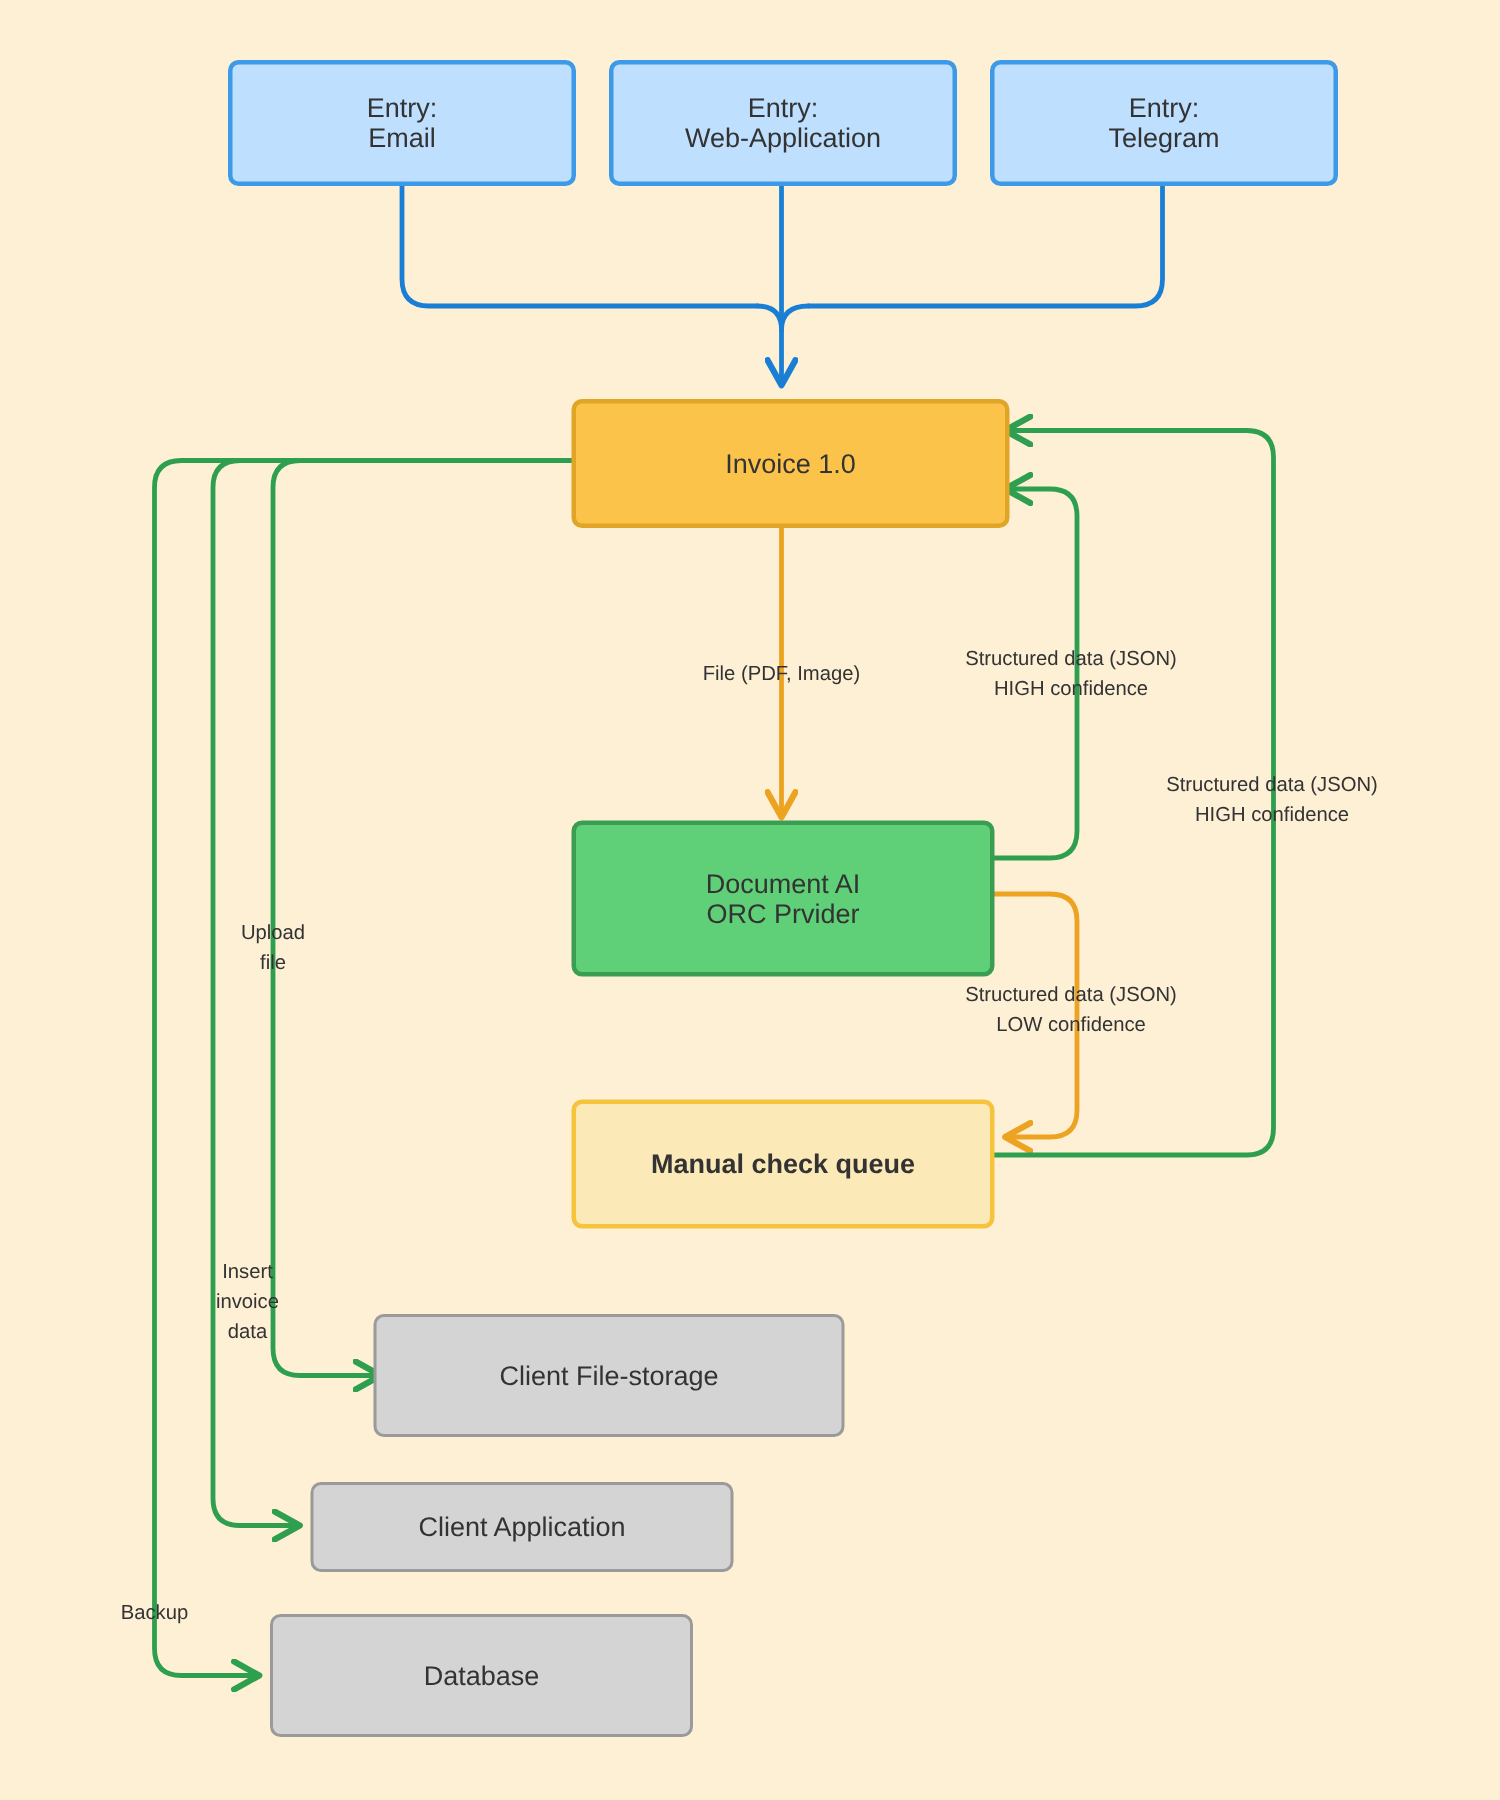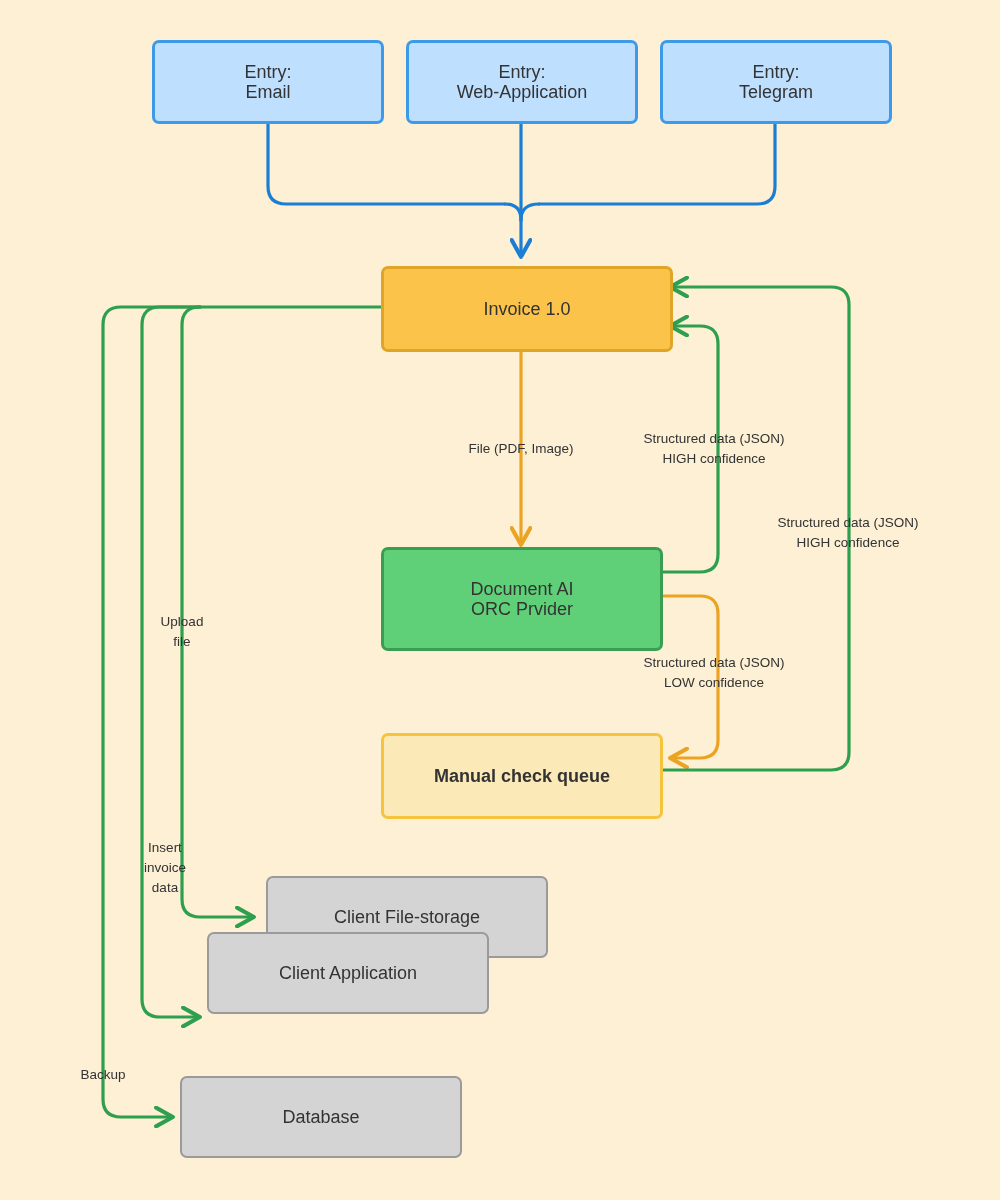--- a/index.html
+++ b/index.html
@@ -143,25 +143,25 @@
 
   <div class="node n-docai" style="left:381px; top:547px; width:282px; height:104px;">
     <span>Document AI</span>
     <span class="line2">ORC Prvider</span>
   </div>
 
   <div class="node n-queue" style="left:381px; top:733px; width:282px; height:86px;">
     <span>Manual check queue</span>
   </div>
 
-  <div class="node n-grey" style="left:266px; top:876px; width:282px; height:82px;text-align:center;">
+  <div class="node n-grey" style="left:249px; top:876px; width:314px; height:82px;text-align:center;">
     <span>Client File-storage</span>
   </div>
 
-  <div class="node n-grey" style="left:207px; top:932px; width:282px; height:82px;text-align:right;">
+  <div class="node n-grey" style="left:207px; top:988px; width:282px; height:60px;text-align:right;">
     <span>Client Application</span>
   </div>
 
   <div class="node n-grey" style="left:180px; top:1076px; width:282px; height:82px;">
     <span>Database</span>
   </div>
 
   <div class="edge-label" style="left:451px; top:439px; width:140px;text-align:center;">File (PDF, Image)</div>
 
   <div class="edge-label" style="left:619px; top:429px; width:190px;">Structured data (JSON)

